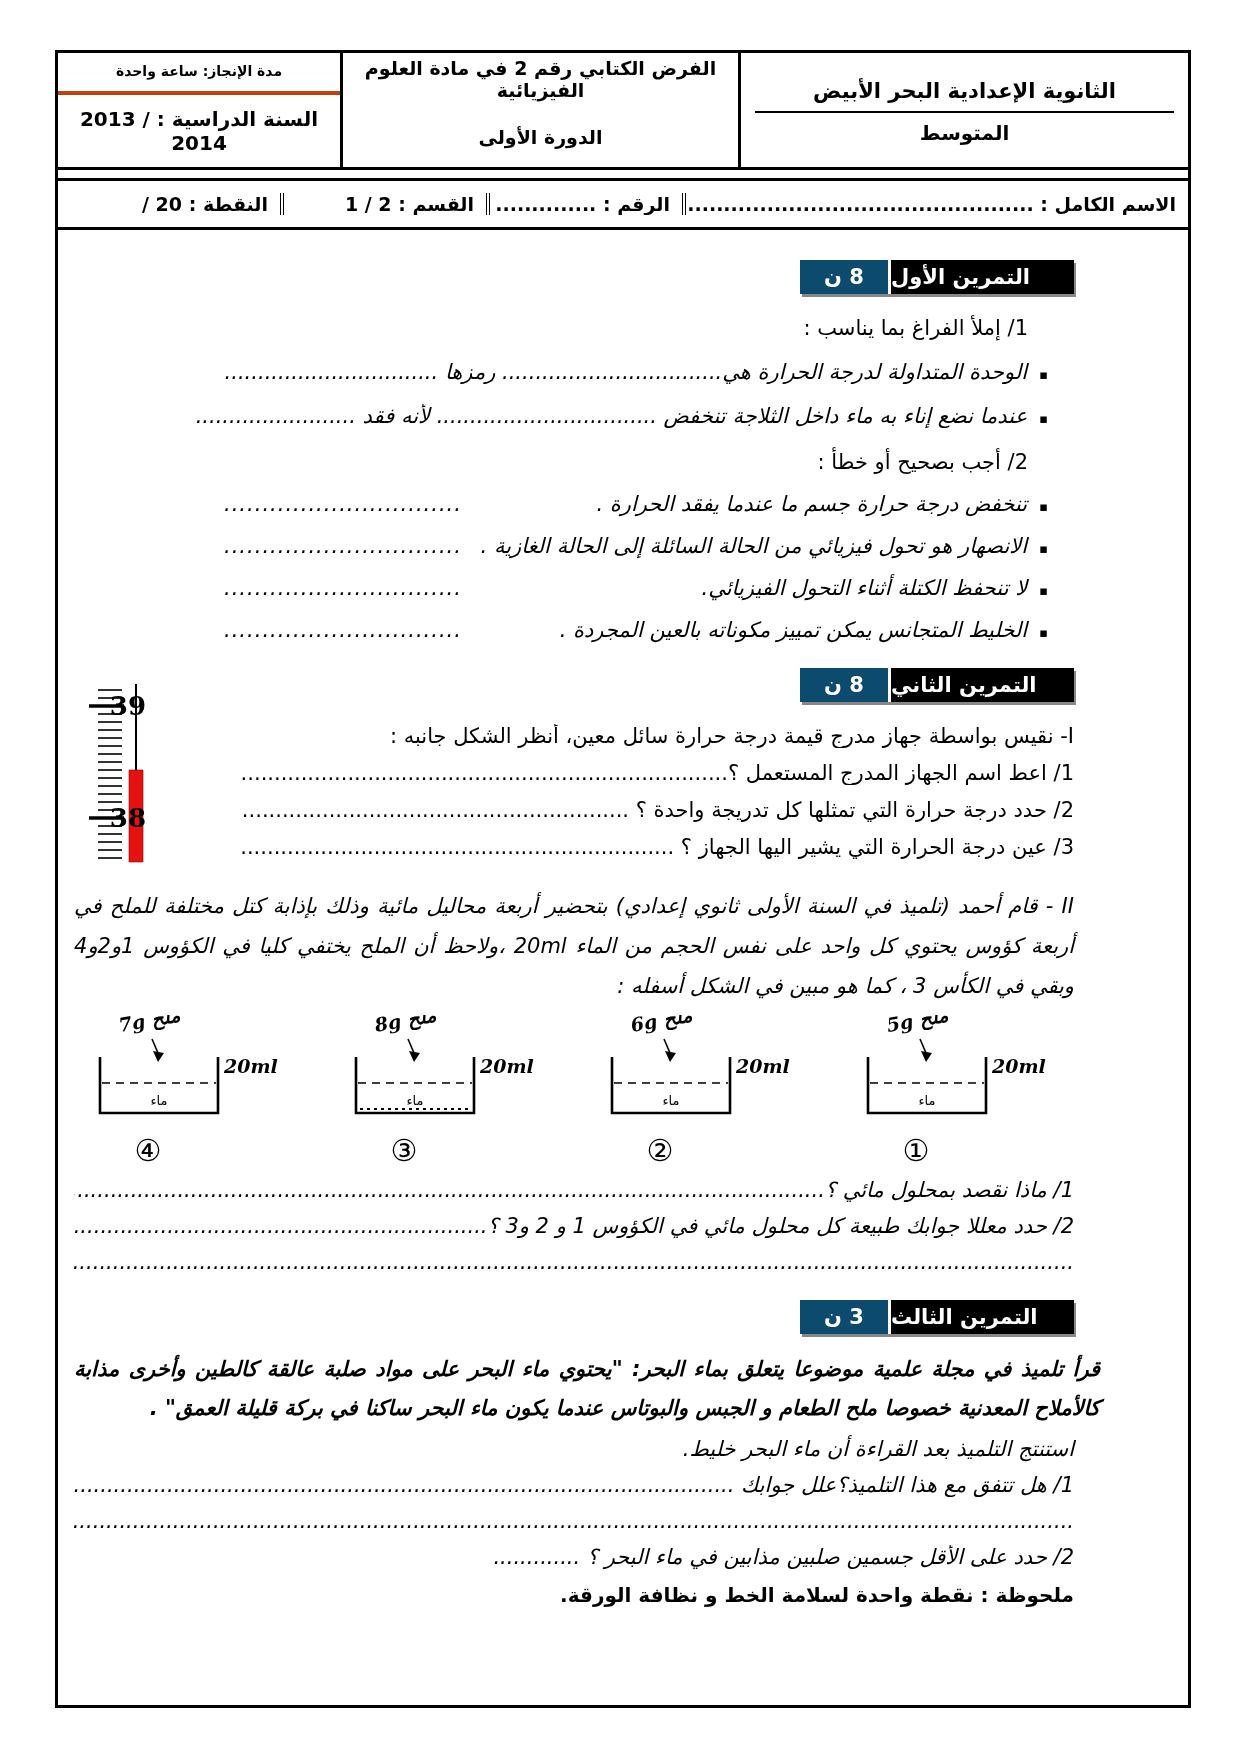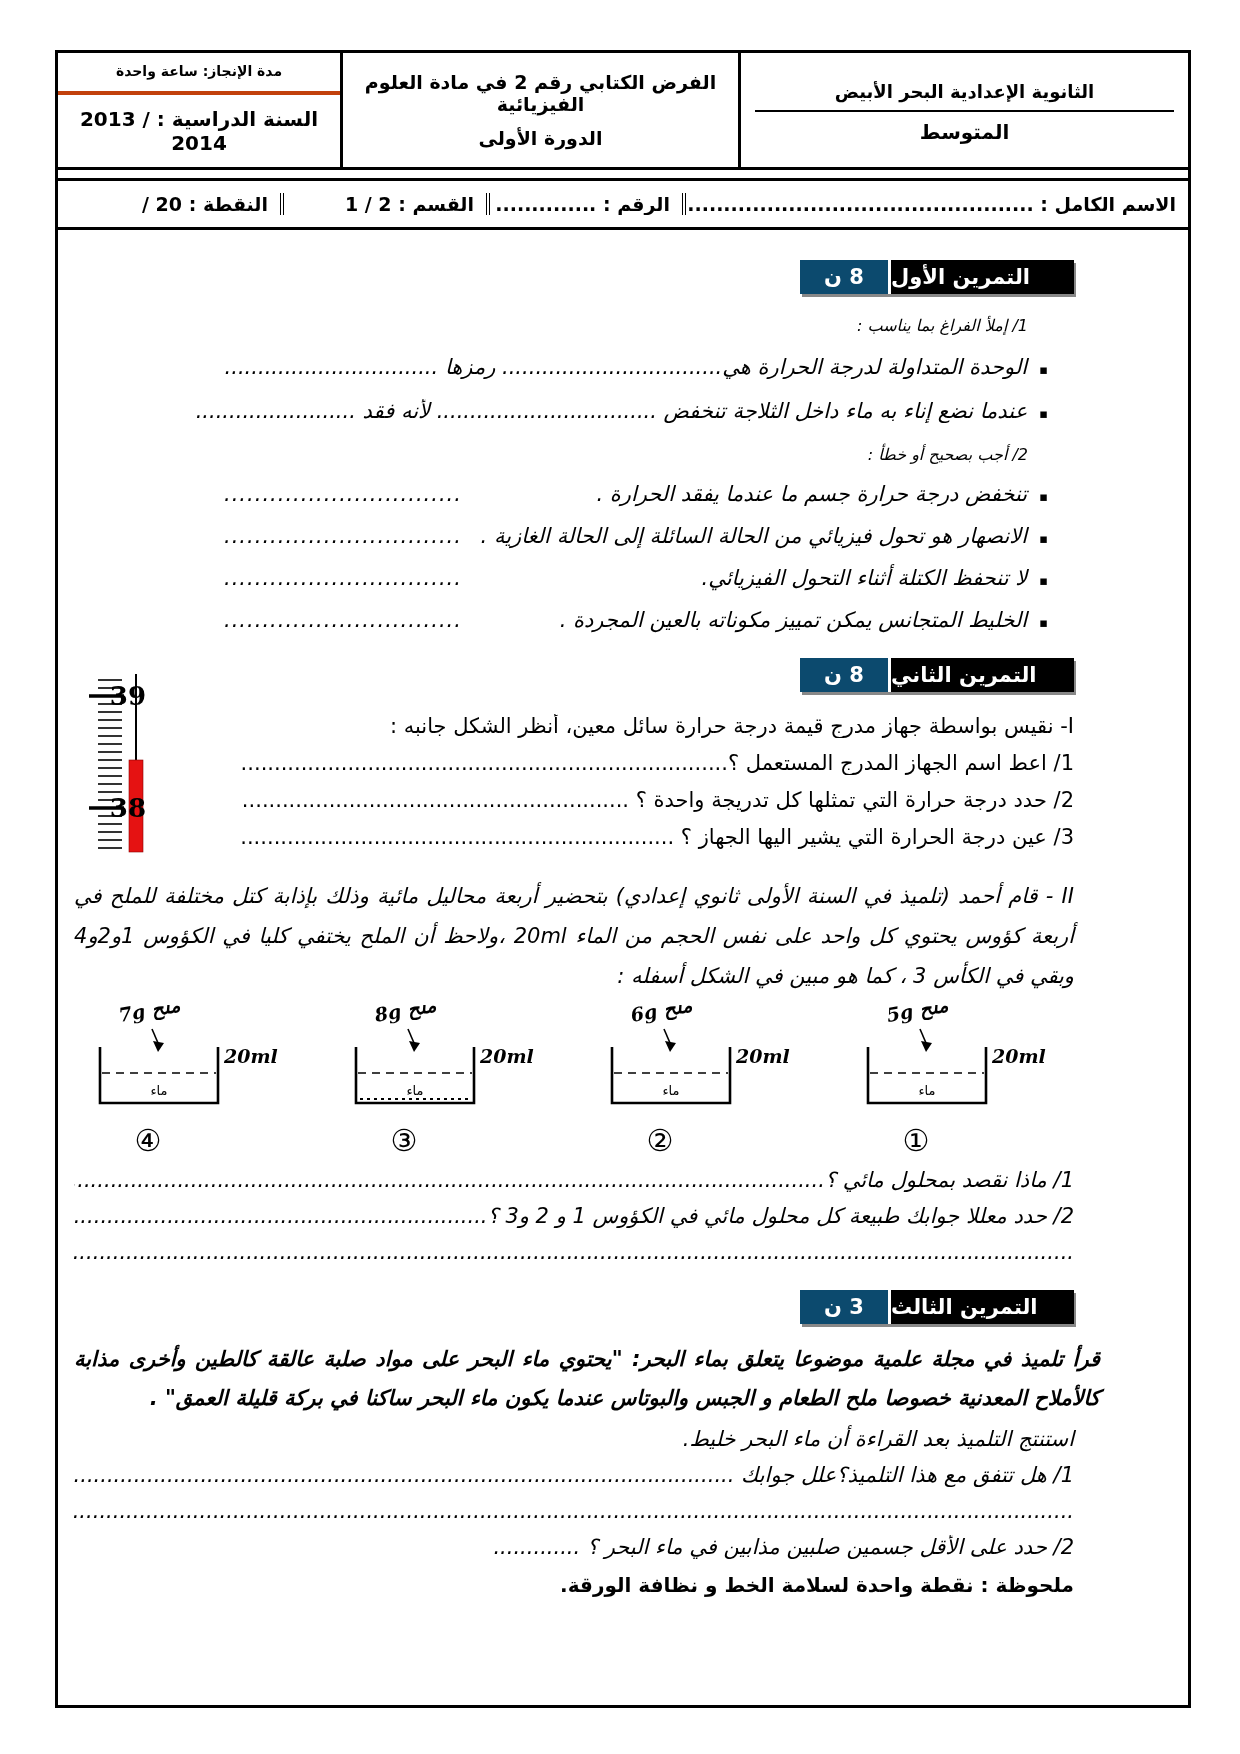--- a/index.html
+++ b/index.html
@@ -5,24 +5,24 @@
   html,body{margin:0;padding:0}
   body{width:1240px;height:1754px;background:#fff;color:#000;position:relative;
        font-family:"DejaVu Sans",sans-serif;}
   .frame{position:absolute;left:55px;top:50px;width:1130px;height:1652px;border:3px solid #000;overflow:hidden;background:#fff}
 
   
   .header{display:grid;grid-template-columns:450px 1fr 282px;direction:rtl;border-bottom:3px solid #000;min-height:90px;font-weight:bold}
   .hcell{text-align:center;padding:4px 6px}
   .hcell.school,.hcell.exam{border-left:3px solid #000}
   .hcell.school{display:flex;flex-direction:column;justify-content:center}
-  .school-l1{font-size:18px;padding:6px 0 8px}
+  .school-l1{font-size:21px;padding:6px 0 8px}
   .school-div{border-top:2px solid #000;margin:0 8px}
   .school-l2{font-size:20px;padding:8px 0 2px}
-  .hcell.exam{display:flex;flex-direction:column;justify-content:center;gap:12px;font-size:19px}
+  .hcell.exam{display:flex;flex-direction:column;gap:25px;font-size:19px}
   .hcell.admin{display:flex;flex-direction:column;padding:0}
   .admin-top{border-bottom:4px solid #c2410c;padding:10px 20px 12px;font-size:14px}
   .admin-bot{padding:12px 4px;font-size:20px}
 
   
   .info{display:flex;direction:rtl;border-top:3px solid #000;border-bottom:3px solid #000;margin-top:8px;height:46px;align-items:center;font-weight:bold;font-size:19px}
   .icell{padding:0 12px;white-space:nowrap;overflow:hidden}
   .icell.name{flex:1;border-left:4px double #000}
   .icell.numb{width:168px;border-left:4px double #000}
   .icell.cls{width:178px;border-left:4px double #000}
@@ -30,21 +30,21 @@
   .dots{letter-spacing:1px}
 
   
   .content{direction:rtl;padding:30px 114px 0 16px;font-size:21px}
 
   .ex-bar{display:flex;direction:rtl;width:274px;background:#000;color:#fff;font-weight:bold;font-size:21px;box-shadow:2px 3px 0 #888;margin-top:26px}
   .ex-bar.first{margin-top:0}
   .ex-title{flex:1;text-align:left;padding:5px 0}
   .ex-points{width:88px;text-align:center;background:#0c4a6e;border-right:3px solid #fff;padding:5px 0}
 
-  .q-heading{margin:22px 46px 0 0;font-style:italic;font-size:16px}
+  .q-heading{margin:22px 46px 0 0;font-size:21px}
   .bullet{display:flex;align-items:baseline;margin:20px 26px 0 0;font-style:italic;white-space:nowrap;overflow:hidden}
   .bmark{font-size:13px;margin-left:12px;flex:none}
   .tf{display:flex;justify-content:space-between;align-items:baseline;margin:18px 26px 0 150px;font-style:italic}
   .tf .tftext{display:flex;align-items:baseline;white-space:nowrap}
 
   .ex2row{display:flex;direction:rtl;margin-top:14px}
   .ex2text{flex:1;min-width:0}
   .pline{margin-top:13px;white-space:nowrap;overflow:hidden}
   .pline.first{margin-top:8px}
   .t-col{width:150px;margin-top:-38px;margin-right:18px;flex:none}

